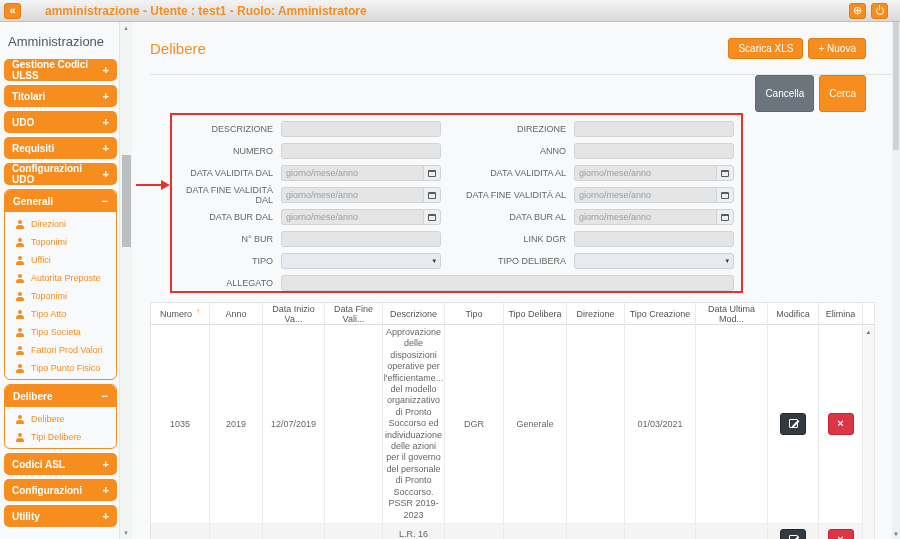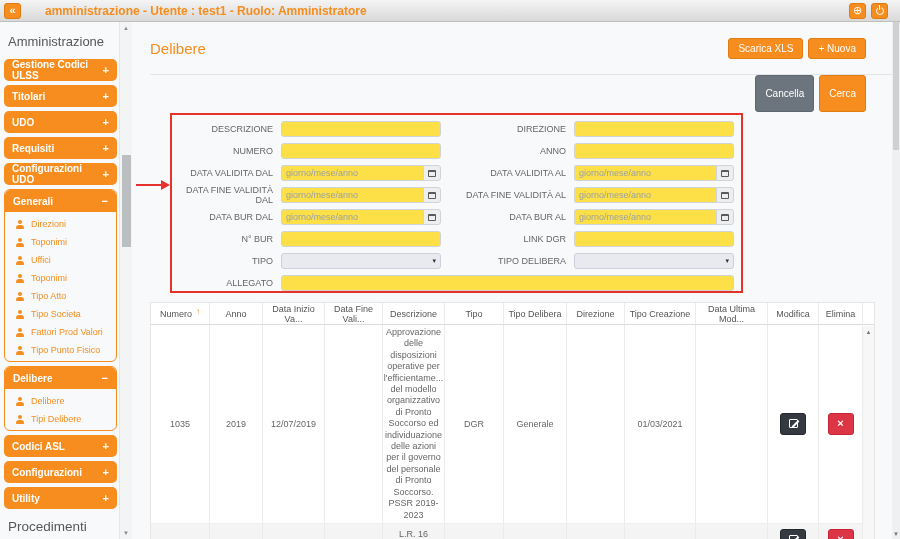--- a/index.html
+++ b/index.html
@@ -66,21 +66,21 @@
   .form-wrap { position:relative; width:573px; margin-left:20px; margin-top:1px; }
   .red-arrow { position:absolute; left:-34px; top:71px; width:26px; height:2px; background:#e5322d; }
   .red-arrow::after { content:""; position:absolute; right:-8px; top:-4px; border-left:9px solid #e5322d;
                       border-top:5px solid transparent; border-bottom:5px solid transparent; }
   .search-form { border:2px solid #e5322d; padding:3px 7px; height:180px; }
   .f-row { display:flex; align-items:center; height:22px; }
   .f-label { width:102px; text-align:right; font-size:9px; color:#666; padding-right:8px; flex:none; }
   .f-label.right { width:124px; margin-left:auto; }
   .f-field { width:160px; flex:none; display:flex; }
   .f-input { width:100%; height:16px; border:1px solid #cfd4d9; border-radius:3px; font-size:9px; color:#555;
-             padding:0 4px; background:#fde047; font-family:inherit; outline:none; }
+             padding:0 4px; background:#e5e5e5; font-family:inherit; outline:none; }
   .f-input::placeholder { color:#9aa0a6; }
   .f-date { display:flex; width:160px; }
   .f-date .f-input { border-radius:3px 0 0 3px; border-right:none; }
   .cal-btn { width:18px; height:16px; flex:none; background:#eceef0; border:1px solid #cfd4d9; border-radius:0 3px 3px 0;
              display:flex; align-items:center; justify-content:center; cursor:pointer; }
   .cal-glyph { width:8px; height:7px; border:1px solid #5a5a5a; border-top-width:2px; border-radius:1px; }
   .f-select { width:160px; height:16px; background:#e9eaf0; border:1px solid #cfd0da; border-radius:3px;
               display:flex; align-items:center; justify-content:flex-end; padding:0 4px; cursor:pointer;
               font-size:7px; color:#333; }
   .f-row.full .f-field-wide { flex:1; display:flex; }
@@ -167,20 +167,24 @@
               <div class="sb-item">
                 <span class="person-icon"></span>
                 <span class="label">Toponimi</span>
               </div>
               <div class="sb-item">
                 <span class="person-icon"></span>
                 <span class="label">Uffici</span>
               </div>
               <div class="sb-item">
                 <span class="person-icon"></span>
+                <span class="label">Autorita Preposte</span>
+              </div>
+              <div class="sb-item">
+                <span class="person-icon"></span>
                 <span class="label">Toponimi</span>
               </div>
               <div class="sb-item">
                 <span class="person-icon"></span>
                 <span class="label">Tipo Atto</span>
               </div>
               <div class="sb-item">
                 <span class="person-icon"></span>
                 <span class="label">Tipo Societa</span>
               </div>

